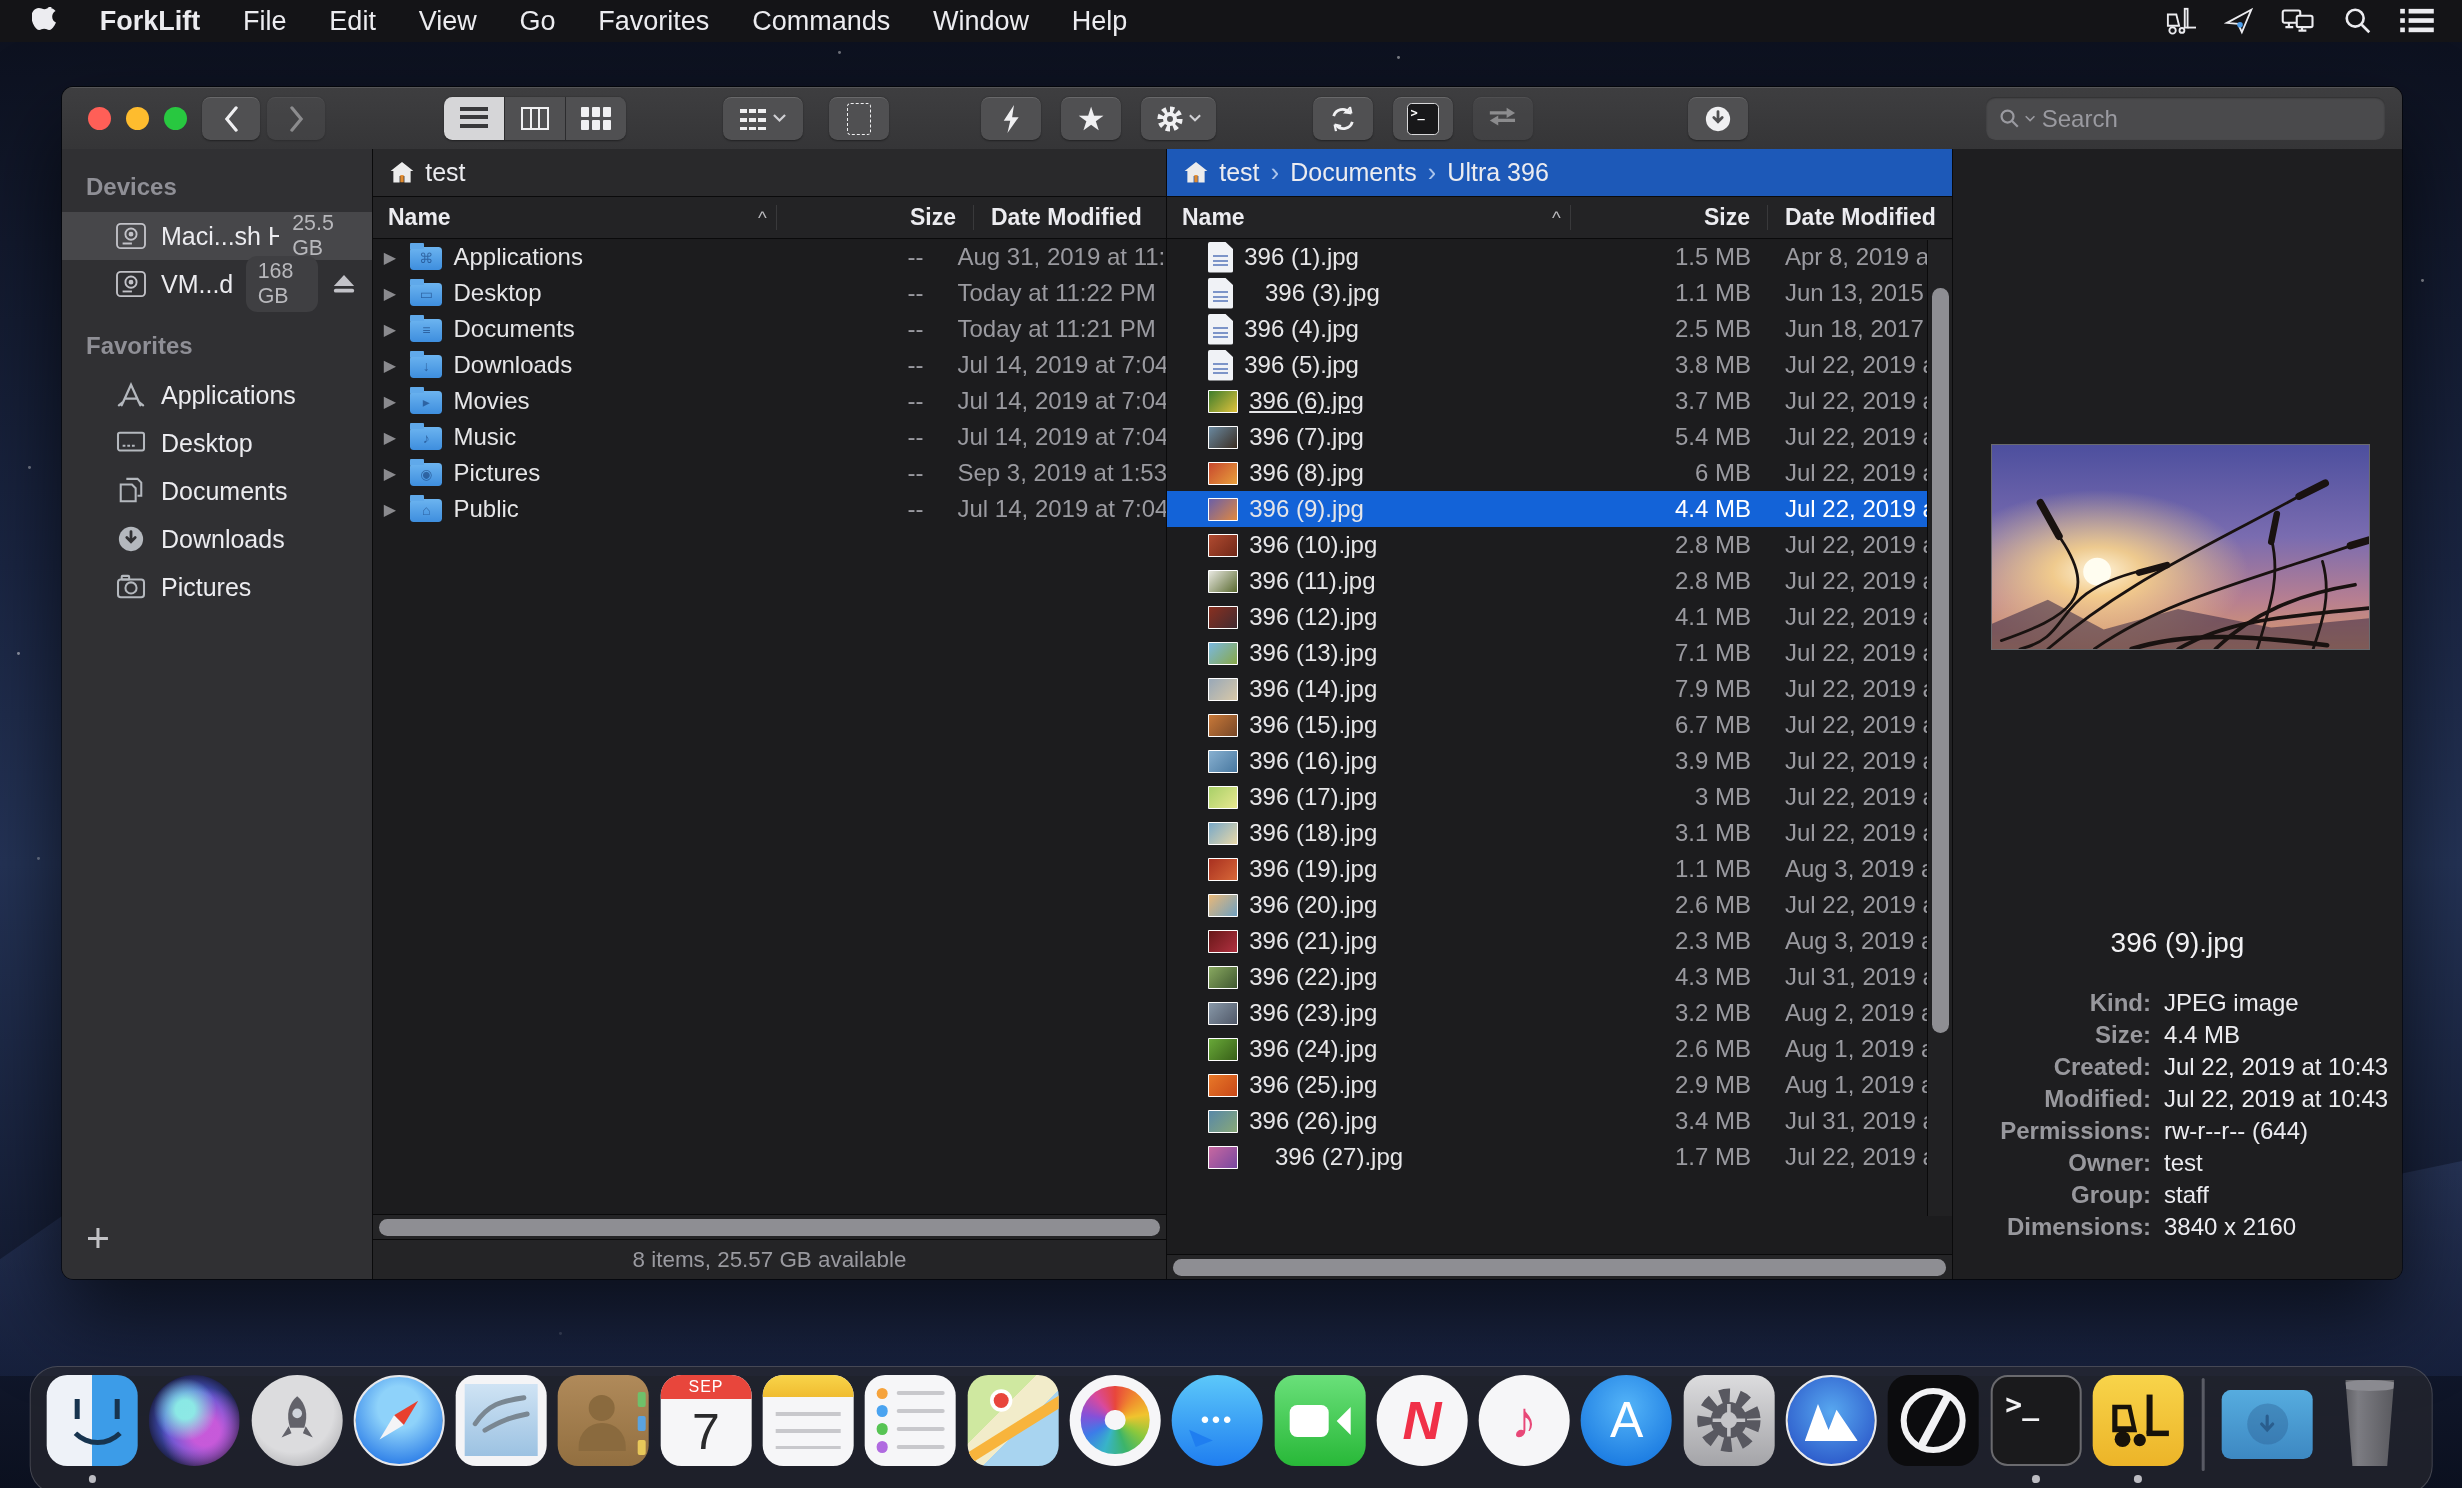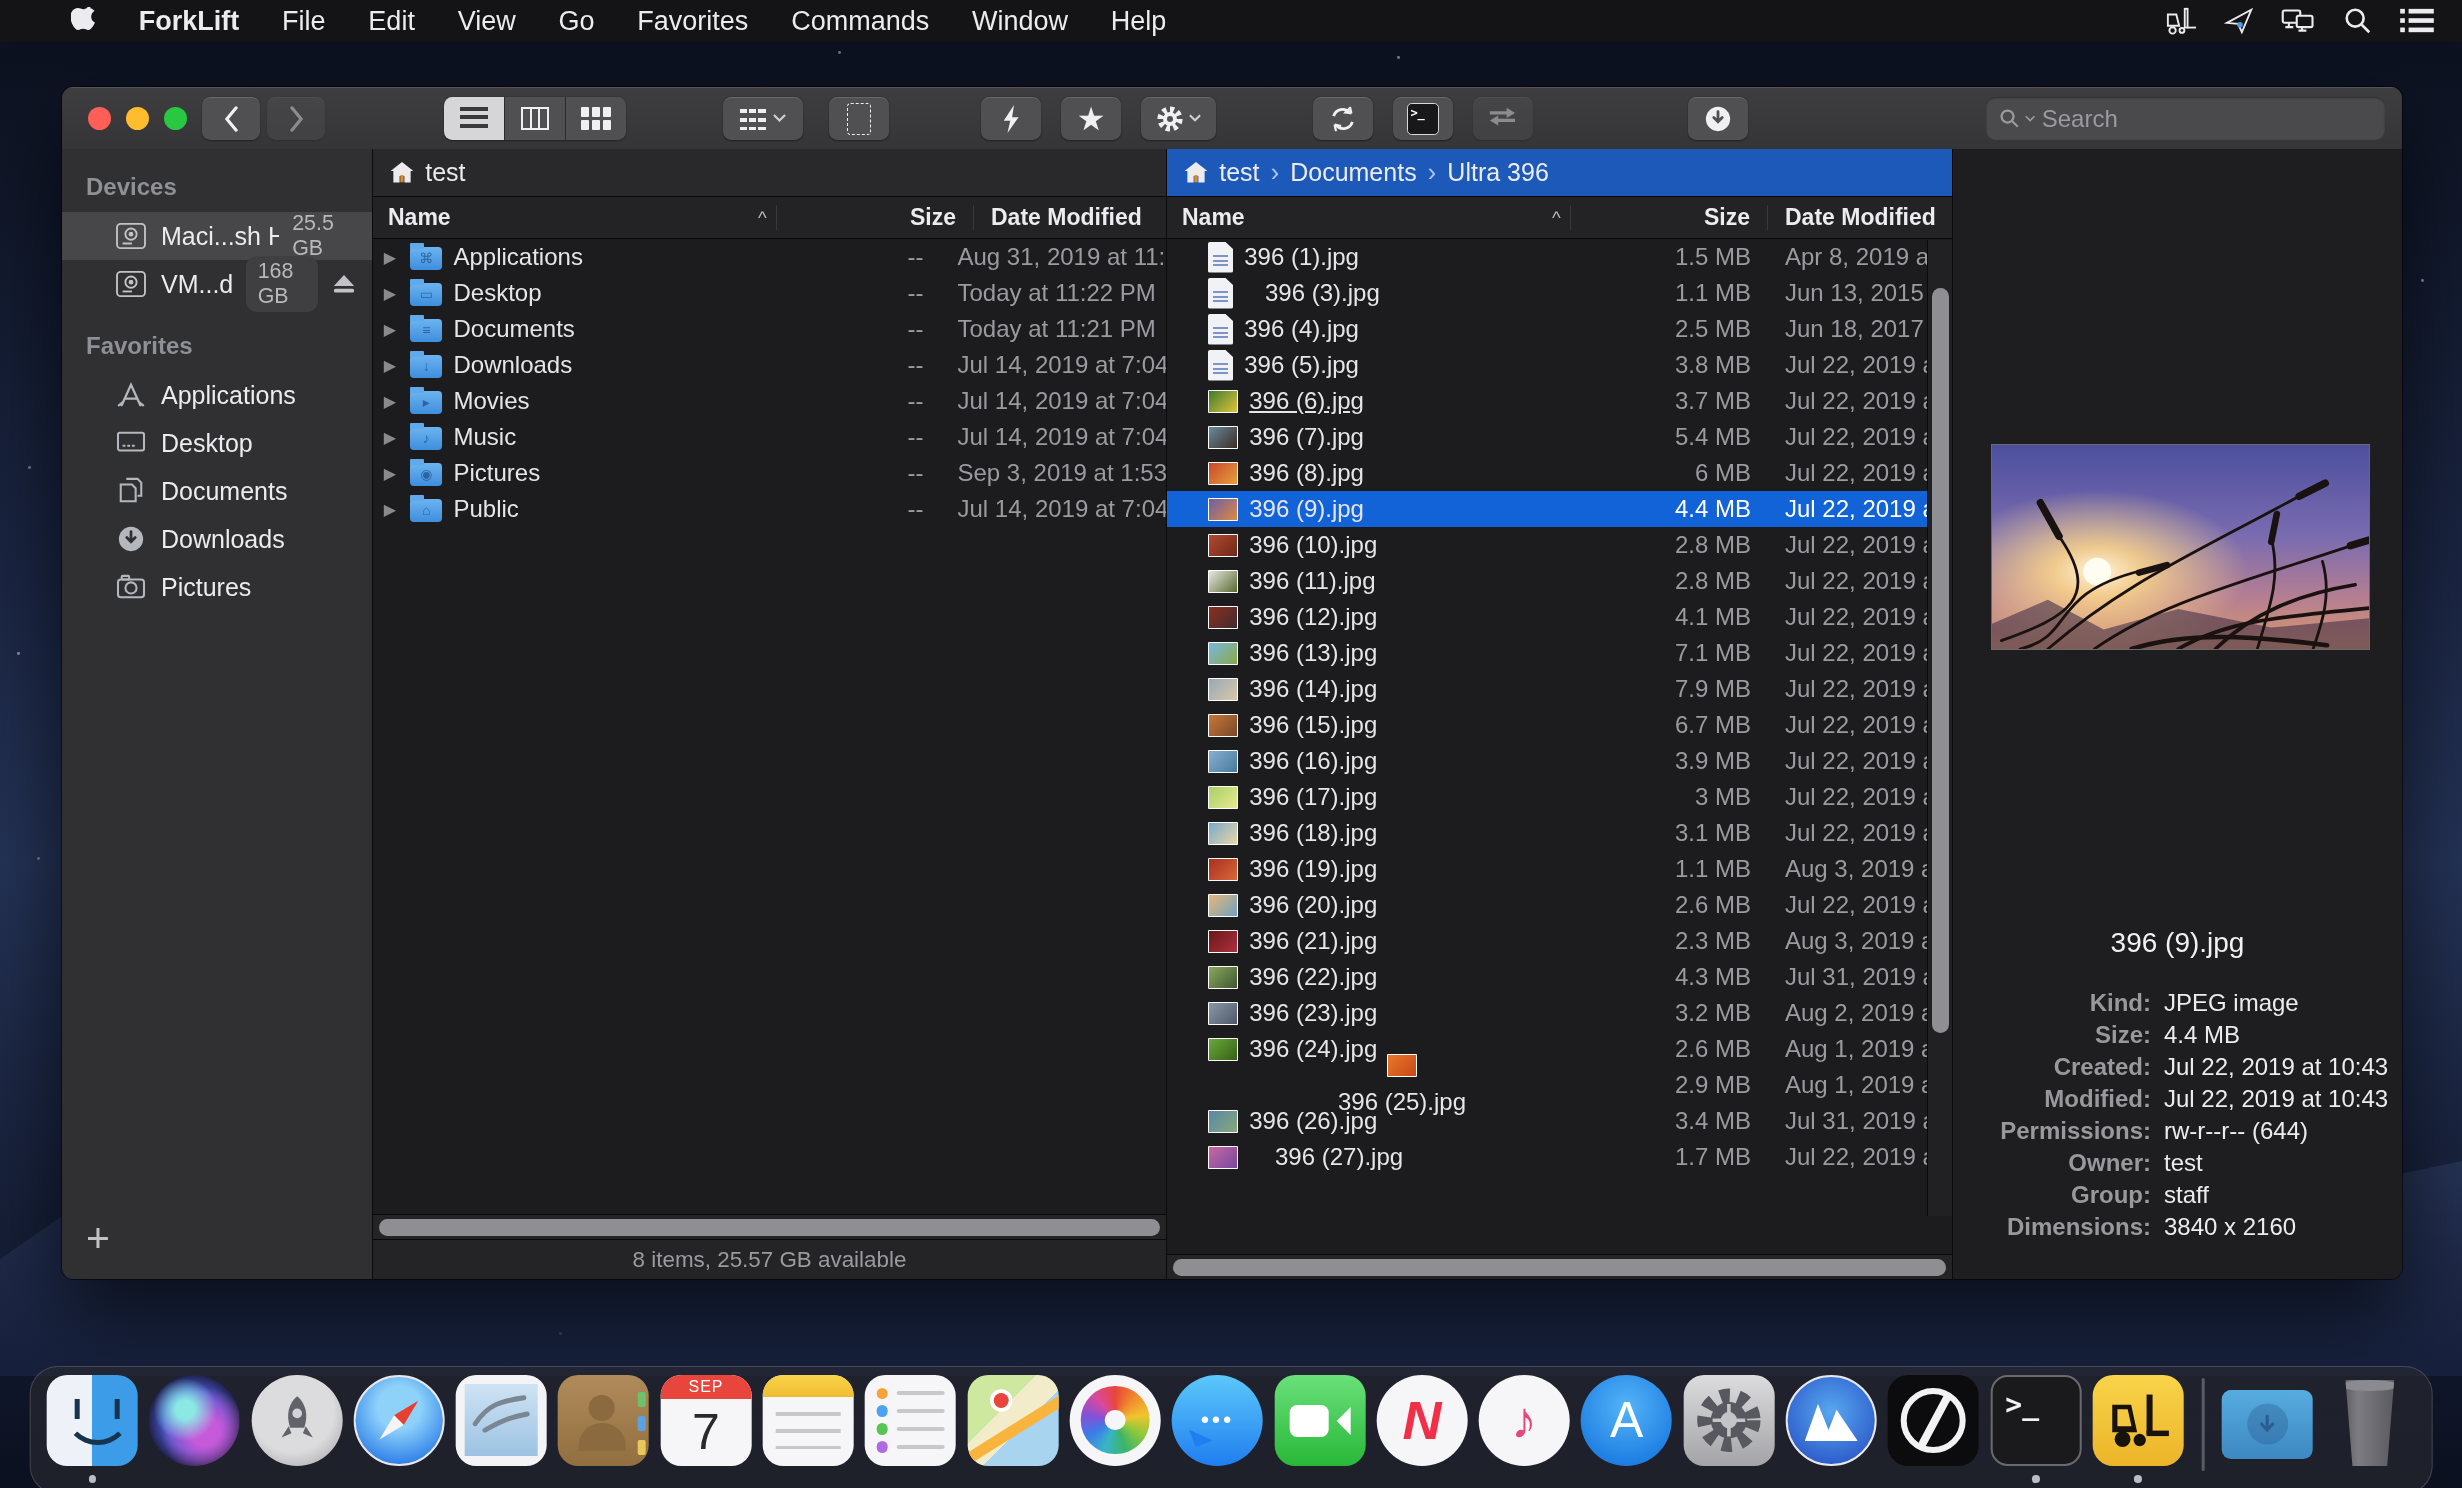--- a/index.html
+++ b/index.html
@@ -13,21 +13,21 @@
     2421px 279px 0 rgba(255,255,255,.5),28px 466px 0 rgba(255,255,255,.4),
     17px 652px 0 rgba(255,255,255,.5),37px 857px 0 rgba(255,255,255,.35),
     2217px 931px 0 rgba(255,255,255,.4),559px 1332px 0 rgba(255,255,255,.3),
     1397px 56px 0 rgba(255,255,255,.45),838px 51px 0 rgba(255,255,255,.4);}
   .ridge{position:absolute;left:0;right:0;bottom:112px;height:307px;pointer-events:none;
     background:linear-gradient(180deg,rgba(90,115,175,.28),rgba(28,40,75,.55));
     clip-path:polygon(0 62%,5% 34%,11% 58%,18% 40%,26% 66%,55% 55%,78% 28%,88% 50%,100% 30%,100% 100%,0 100%);}
   
   .menubar{position:absolute;left:0;top:0;width:100%;height:42px;background:#141417;
     display:flex;align-items:center;color:#ececf0;font-size:27px;z-index:50;}
-  .menubar .left{display:flex;align-items:center;gap:0;padding-left:32px;margin-left:39px;}
+  .menubar .left{display:flex;align-items:center;gap:0;padding-left:32px;}
   .menu-item{padding:0 21.4px;cursor:default;}
   .menu-item.app{font-weight:bold;}
   .apple-wrap{padding:0 22.4px 0 0;display:flex;align-items:center;}
   .menubar .right{margin-left:auto;display:flex;align-items:center;gap:24px;padding-right:28px;}
   .status-ico{width:35px;height:32px;display:flex;align-items:center;justify-content:center;}
   
   .window{position:absolute;left:62px;top:87px;width:2340px;height:1192px;border-radius:11.2px;
     background:#1e1e20;box-shadow:0 37px 84px rgba(0,0,0,.65),0 0 0 0.9px rgba(0,0,0,.6);overflow:hidden;}
   .toolbar{position:absolute;left:0;top:0;width:100%;height:62px;
     background:linear-gradient(#3e3e40,#353537);border-bottom:0.9px solid #0a0a0b;
@@ -794,21 +794,21 @@
           </div>
           <div class="frow">
             <div class="c-name" style="padding-left:41px;">
               <div class="thumb" style="background: linear-gradient(135deg, rgb(104, 168, 56), rgb(56, 96, 24));"></div>
               <span>396 (24).jpg</span>
             </div>
             <div class="c-size">2.6 MB</div>
             <div class="c-date">Aug 1, 2019 at 12:5</div>
           </div>
           <div class="frow">
-            <div class="c-name" style="padding-left:41px;flex-direction:column;">
+            <div class="c-name" style="padding-left:41px;">
               <div class="thumb" style="background: linear-gradient(135deg, rgb(232, 120, 40), rgb(200, 72, 24));"></div>
               <span>396 (25).jpg</span>
             </div>
             <div class="c-size">2.9 MB</div>
             <div class="c-date">Aug 1, 2019 at 12:5</div>
           </div>
           <div class="frow">
             <div class="c-name" style="padding-left:41px;">
               <div class="thumb" style="background: linear-gradient(135deg, rgb(88, 136, 168), rgb(136, 168, 120));"></div>
               <span>396 (26).jpg</span>

